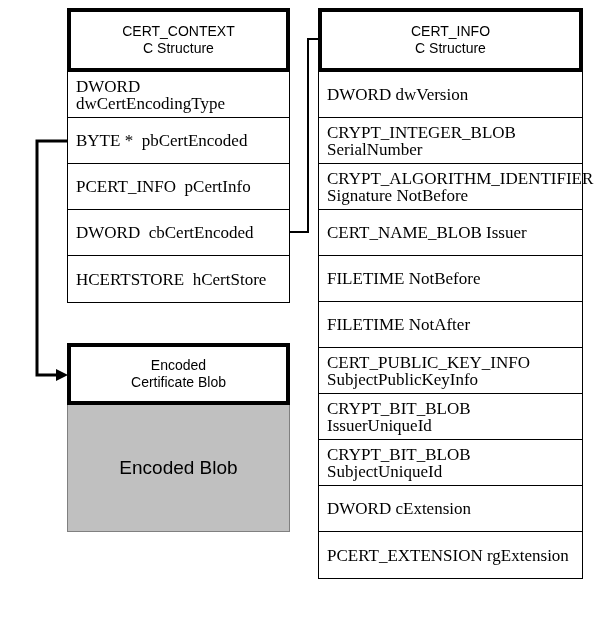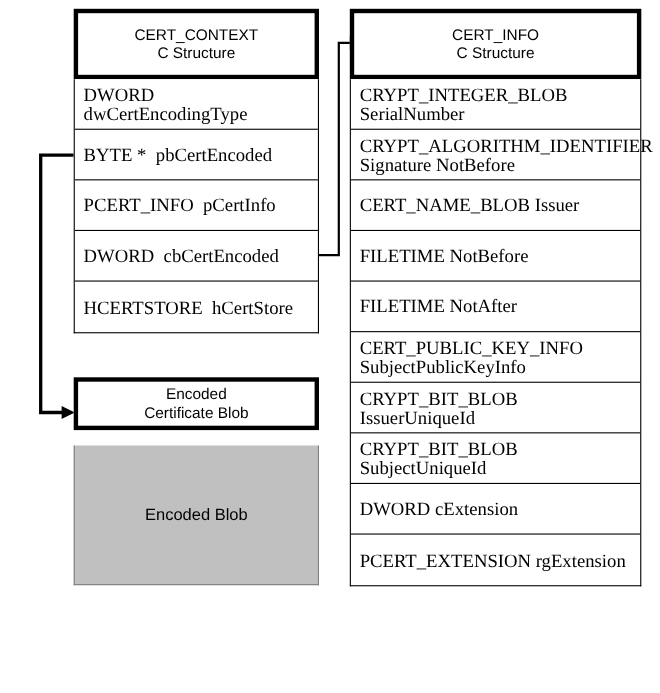--- a/index.html
+++ b/index.html
@@ -51,21 +51,21 @@
     white-space: pre-wrap;
     font-family: Liberation Serif, serif;
   }
   .struct-row:last-child { border-bottom: none; }
 
   #cert-context { left: 67px; top: 8px; width: 223px; }
   #cert-info    { left: 318px; top: 8px; width: 265px; }
 
   .blob-header {
     position: absolute;
-    left: 67px; top: 343px; width: 223px; height: 48px;
+    left: 67px; top: 343px; width: 223px; height: 62px;
     box-sizing: border-box;
     border: 4px solid #000000;
     background: #ffffff;
     display: flex;
     align-items: center;
     justify-content: center;
     text-align: center;
     font-size: 14px;
     line-height: 17px;
     white-space: pre-wrap;
@@ -74,21 +74,21 @@
     position: absolute;
     left: 67px; top: 405px; width: 223px; height: 127px;
     box-sizing: border-box;
     background: #c0c0c0;
     border: 1px solid #808080;
     border-top: none;
     display: flex;
     align-items: center;
     justify-content: center;
     text-align: center;
-    font-size: 15px;
+    font-size: 19px;
     white-space: pre-wrap;
   }
 </style>
 </head>
 <body>
 
 <div class="canvas">
 
   <svg class="connectors" viewBox="0 0 600 630" xmlns="http://www.w3.org/2000/svg">
 
@@ -112,20 +112,21 @@
       <div class="struct-row">PCERT_INFO  pCertInfo</div>
       <div class="struct-row">DWORD  cbCertEncoded</div>
       <div class="struct-row">HCERTSTORE  hCertStore</div>
     </div>
   </div>
 
   <div class="struct" id="cert-info">
     <div class="struct-header">CERT_INFO
 C Structure</div>
     <div class="struct-rows">
+      <div class="struct-row">DWORD dwVersion</div>
       <div class="struct-row">CRYPT_INTEGER_BLOB
 SerialNumber</div>
       <div class="struct-row">CRYPT_ALGORITHM_IDENTIFIER
 Signature NotBefore</div>
       <div class="struct-row">CERT_NAME_BLOB Issuer</div>
       <div class="struct-row">FILETIME NotBefore</div>
       <div class="struct-row">FILETIME NotAfter</div>
       <div class="struct-row">CERT_PUBLIC_KEY_INFO
 SubjectPublicKeyInfo</div>
       <div class="struct-row">CRYPT_BIT_BLOB IssuerUniqueId</div>

